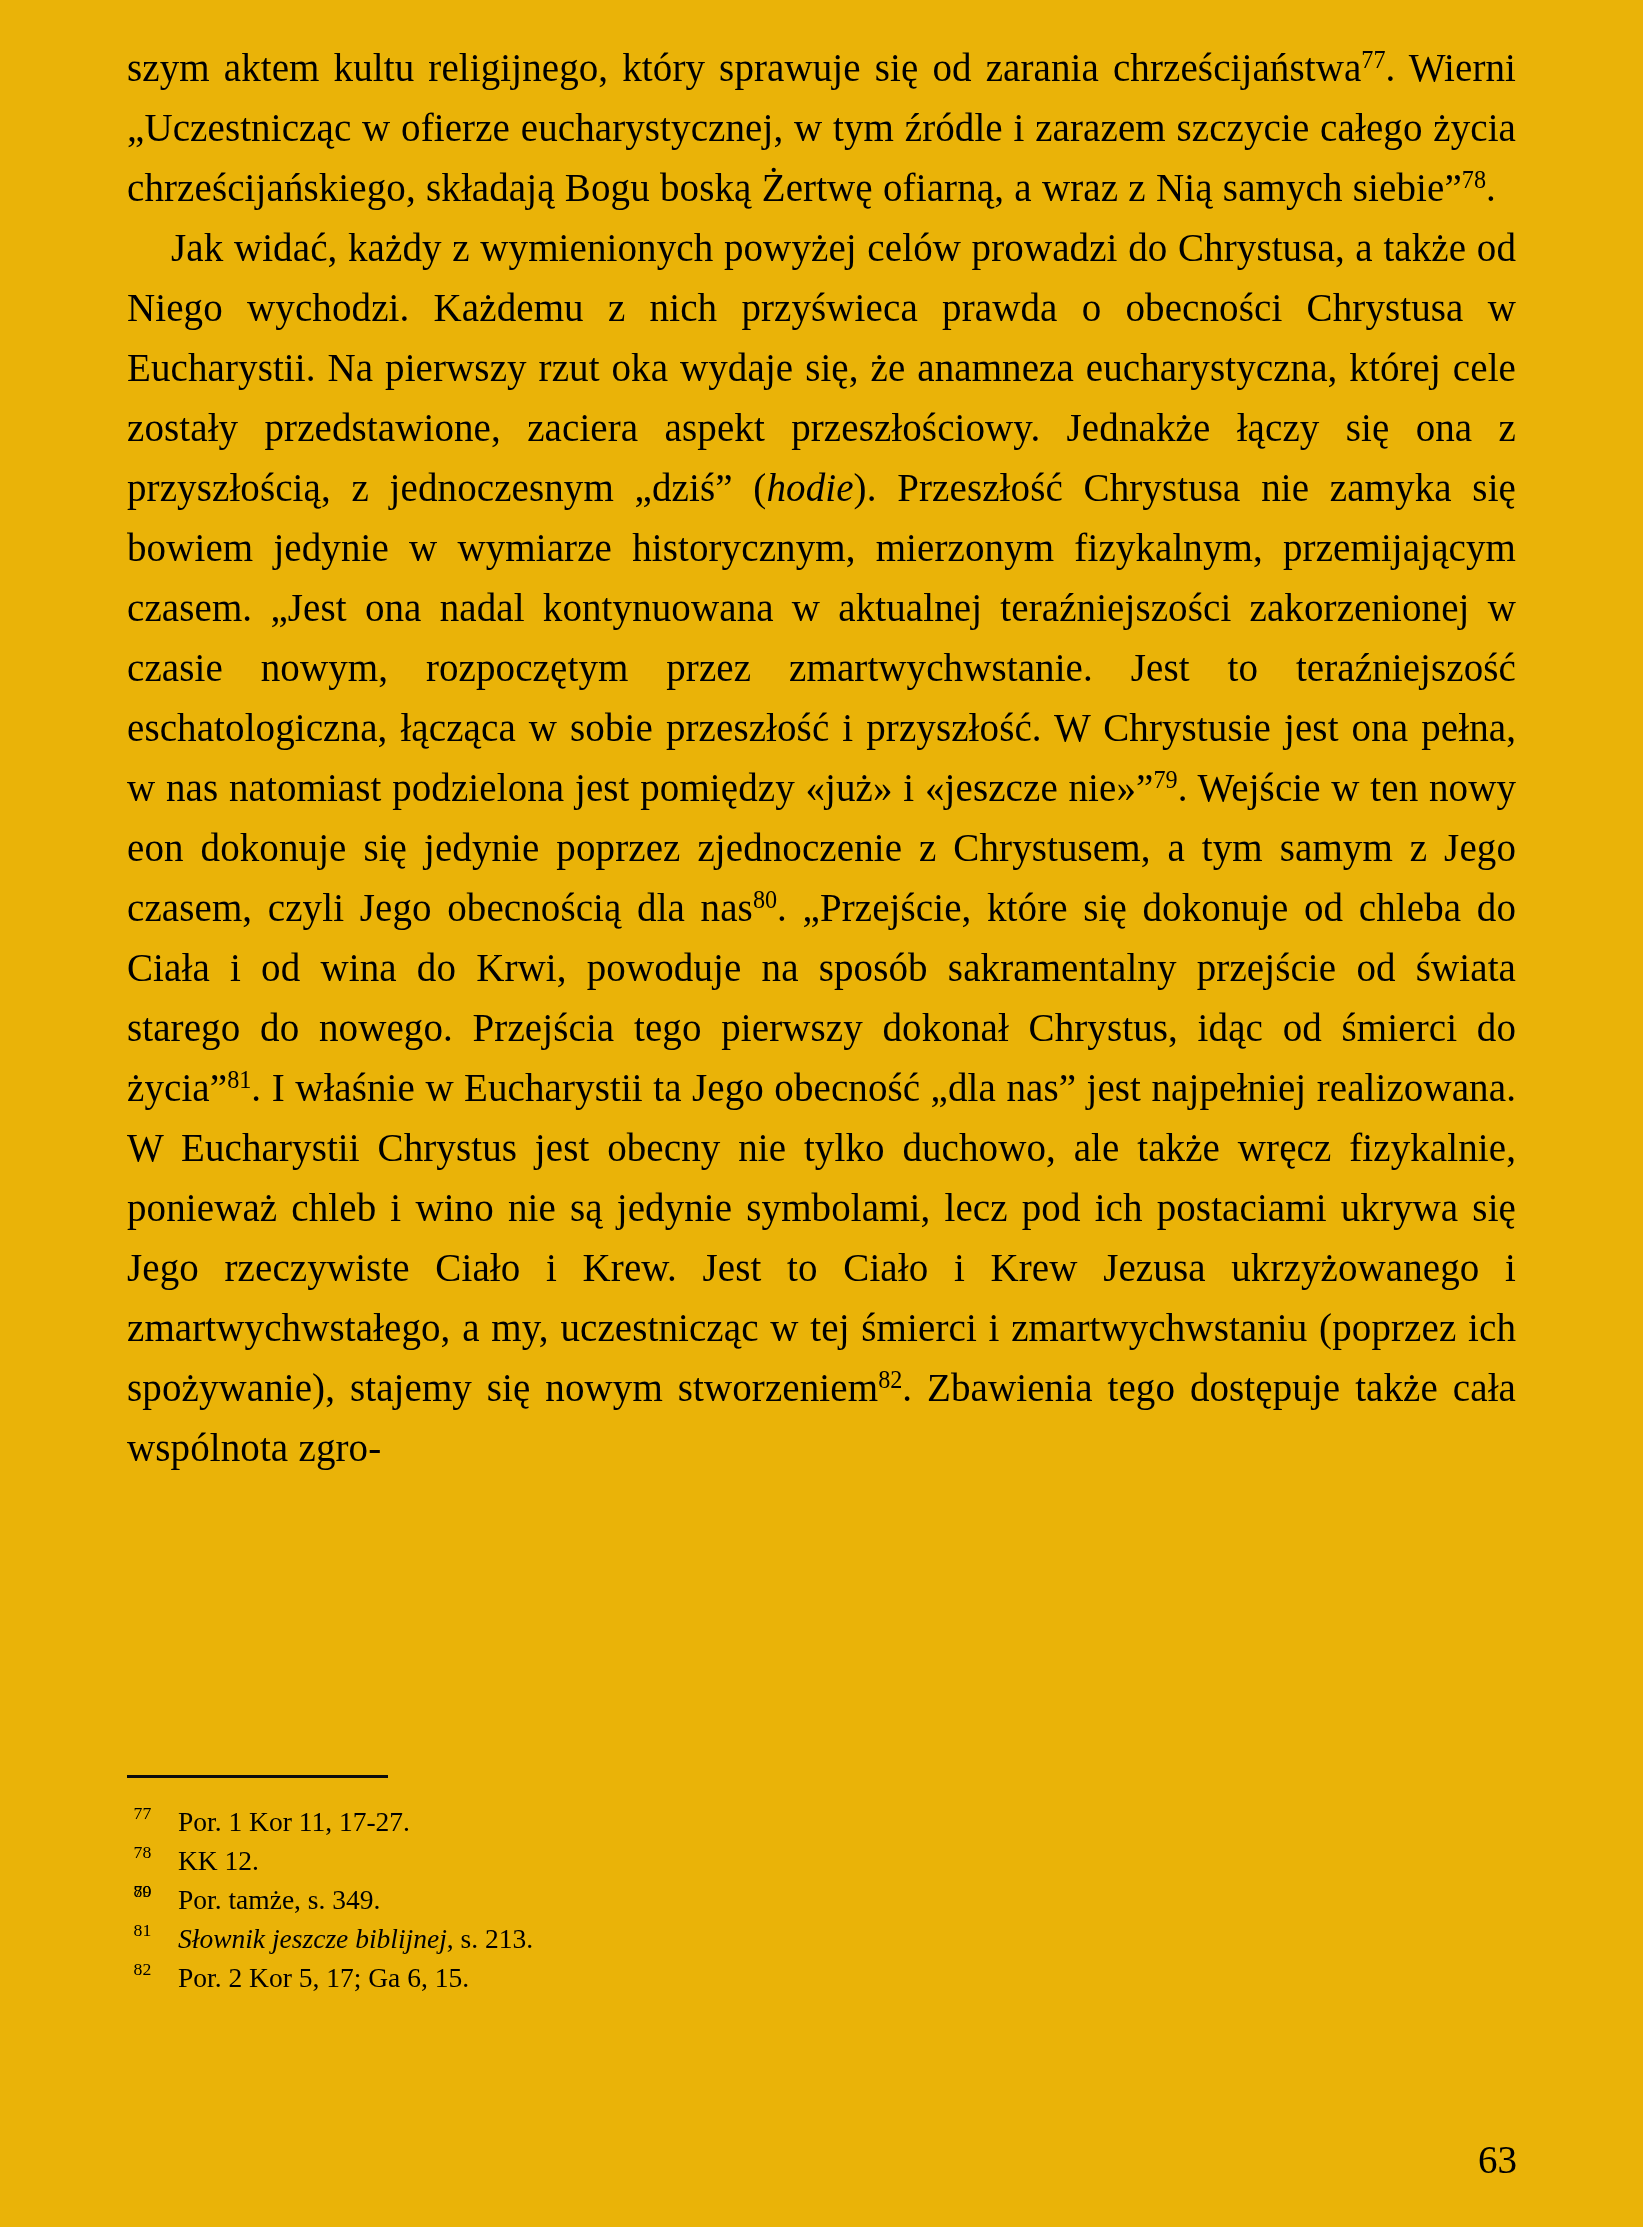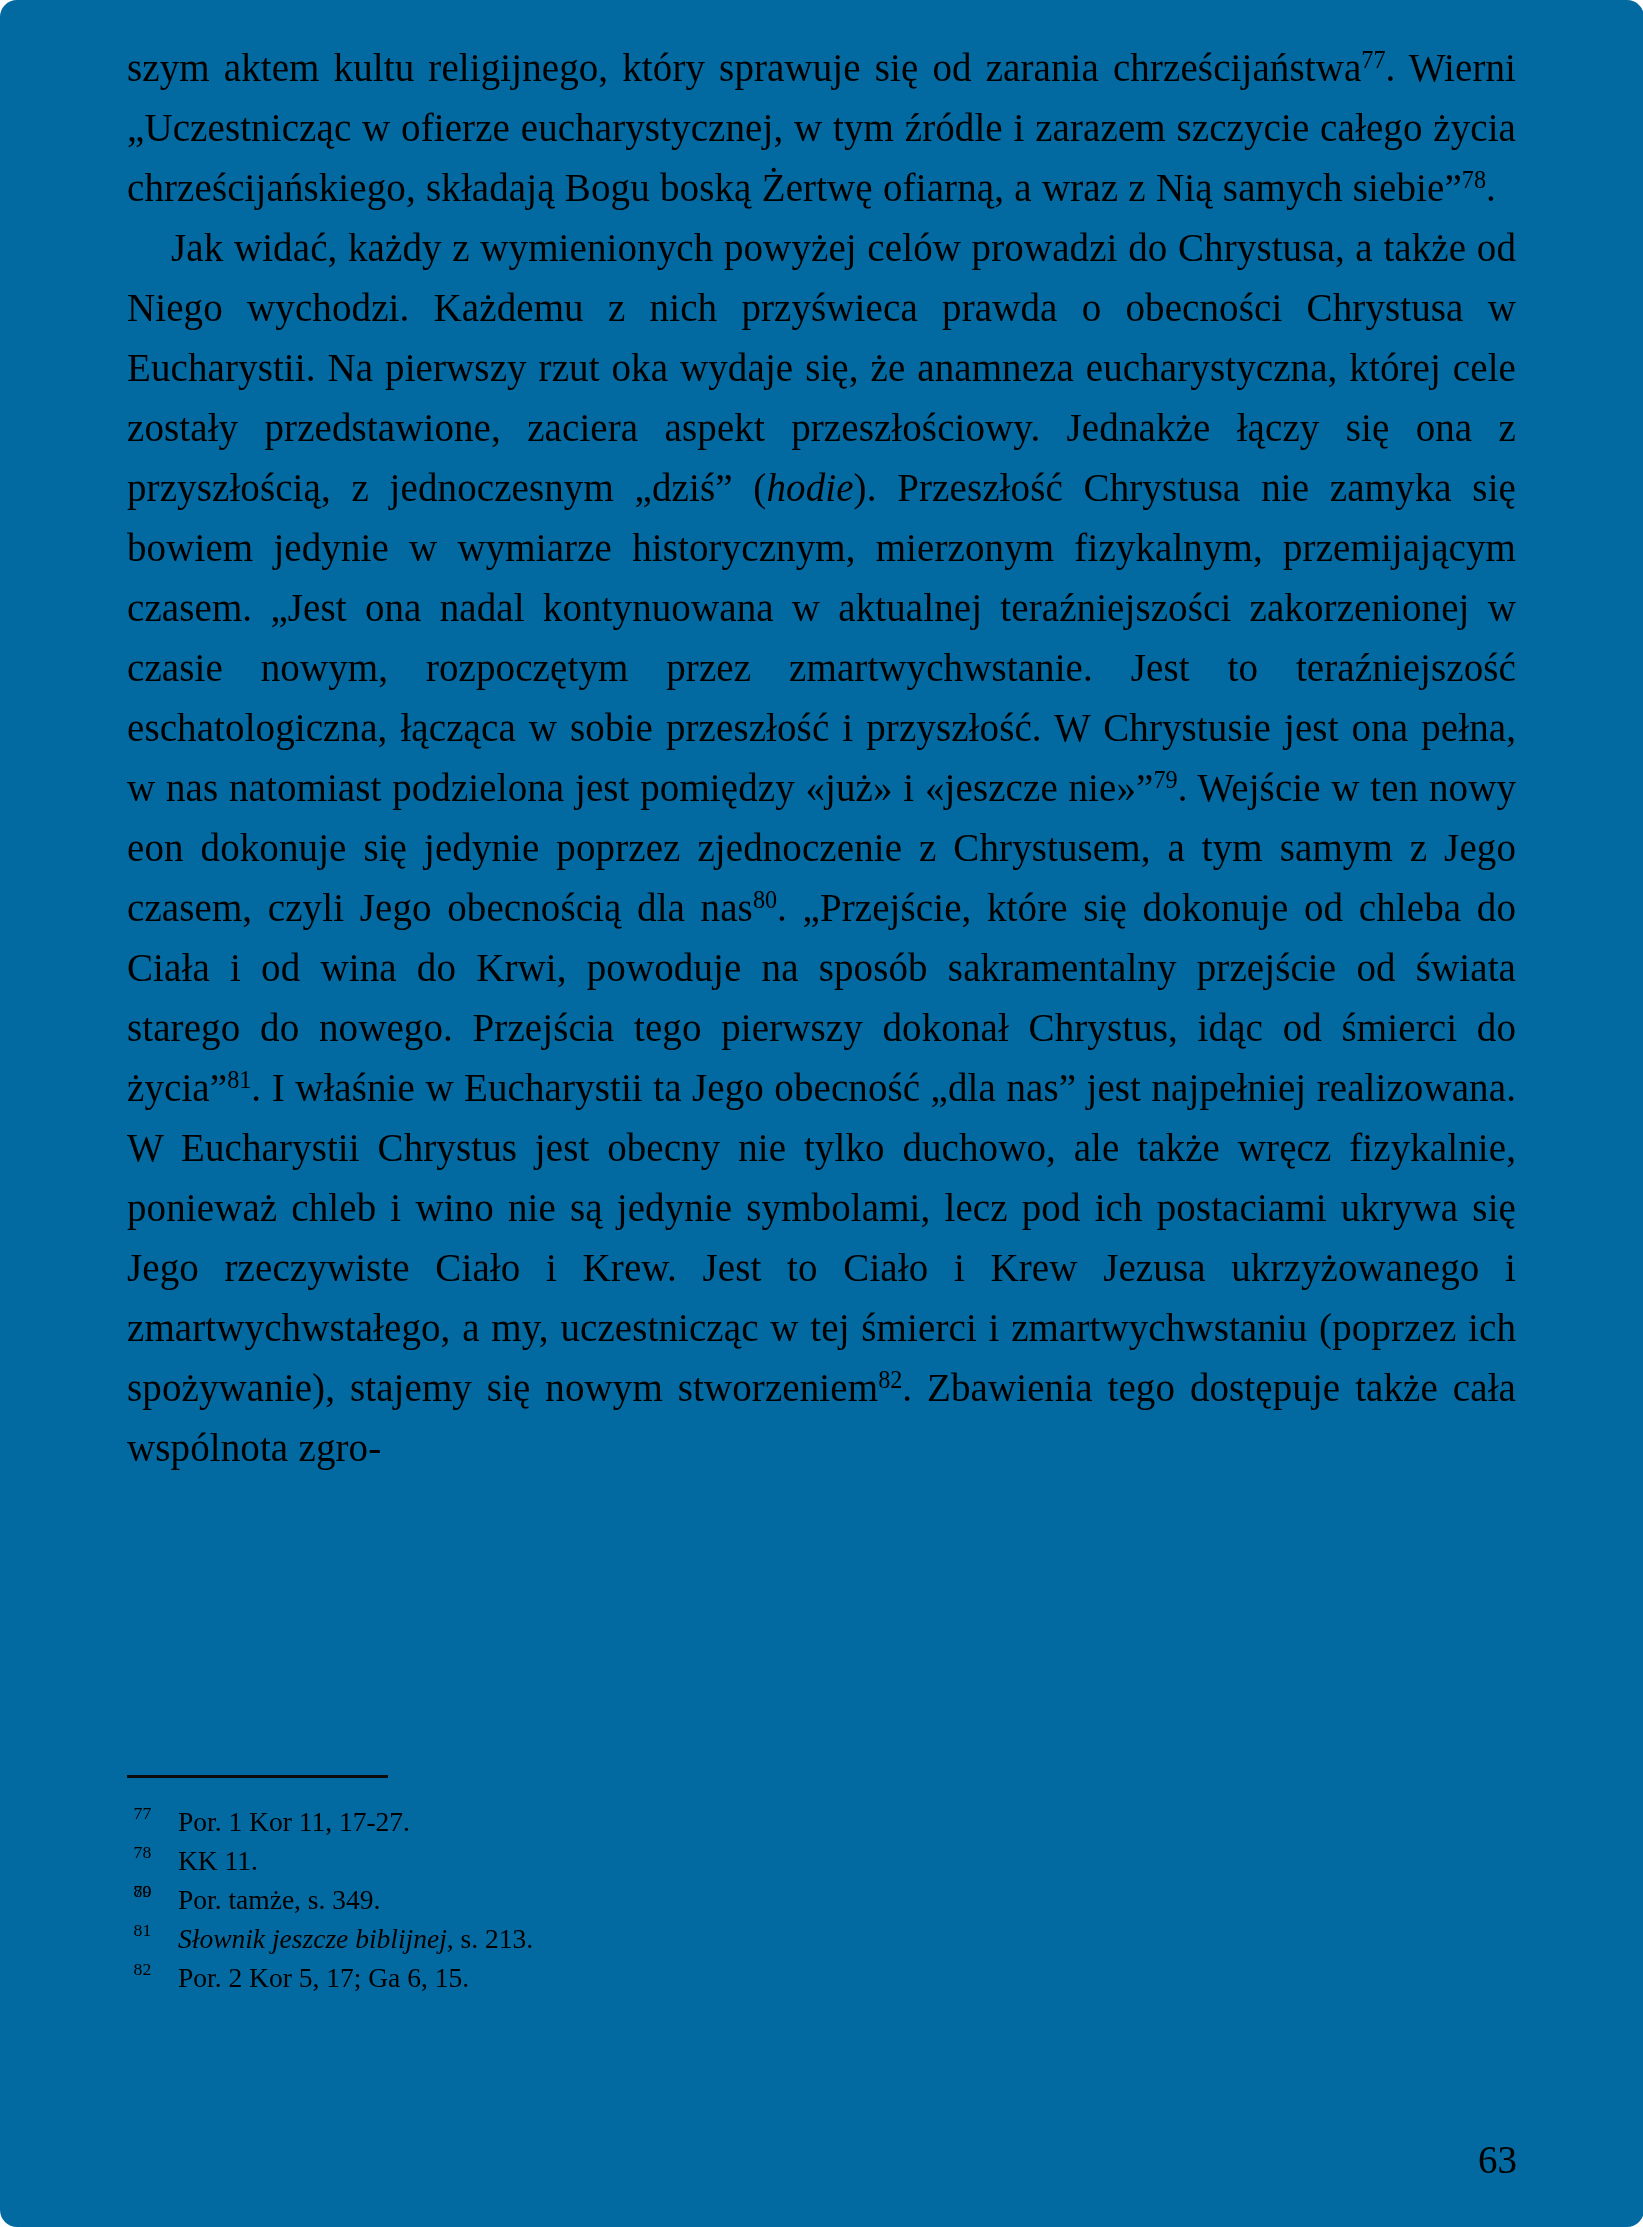--- a/index.html
+++ b/index.html
@@ -9,24 +9,23 @@
     background: #ffffff;
   }
   body {
     font-family: "Liberation Serif", "DejaVu Serif", serif;
     color: #000000;
   }
   .page {
     position: relative;
     width: 1644px;
     height: 2227px;
-    background: #0369a1;
+    background: #eab308;
     box-sizing: border-box;
     overflow: hidden;
-    border-radius: 17px;
   }
   .content {
     position: absolute;
     left: 127px;
     top: 38px;
     width: 1389px;
   }
   .body-text {
     font-size: 39px;
     line-height: 60px;
@@ -109,21 +108,21 @@
     <div class="body-text">
         <p><span>szym aktem kultu religijnego, który sprawuje się od zarania chrześcijaństwa</span><sup>77</sup><span>. Wierni „Uczestnicząc w ofierze eucharystycznej, w tym źródle i zarazem szczycie całego życia chrześcijańskiego, składają Bogu boską Żertwę ofiarną, a wraz z Nią samych siebie”</span><sup>78</sup><span>.</span></p>
         <p class="indent"><span>Jak widać, każdy z wymienionych powyżej celów prowadzi do Chrystusa, a także od Niego wychodzi. Każdemu z nich przyświeca prawda o obecności Chrystusa w Eucharystii. Na pierwszy rzut oka wydaje się, że anamneza eucharystyczna, której cele zostały przedstawione, zaciera aspekt przeszłościowy. Jednakże łączy się ona z przyszłością, z jednoczesnym „dziś” (</span><em class="it">hodie</em><span>). Przeszłość Chrystusa nie zamyka się bowiem jedynie w wymiarze historycznym, mierzonym fizykalnym, przemijającym czasem. „Jest ona nadal kontynuowana w aktualnej teraźniejszości zakorzenionej w czasie nowym, rozpoczętym przez zmartwychwstanie. Jest to teraźniejszość eschatologiczna, łącząca w sobie przeszłość i przyszłość. W Chrystusie jest ona pełna, w nas natomiast podzielona jest pomiędzy «już» i «jeszcze nie»”</span><sup>79</sup><span>. Wejście w ten nowy eon dokonuje się jedynie poprzez zjednoczenie z Chrystusem, a tym samym z Jego czasem, czyli Jego obecnością dla nas</span><sup>80</sup><span>. „Przejście, które się dokonuje od chleba do Ciała i od wina do Krwi, powoduje na sposób sakramentalny przejście od świata starego do nowego. Przejścia tego pierwszy dokonał Chrystus, idąc od śmierci do życia”</span><sup>81</sup><span>. I właśnie w Eucharystii ta Jego obecność „dla nas” jest najpełniej realizowana. W Eucharystii Chrystus jest obecny nie tylko duchowo, ale także wręcz fizykalnie, ponieważ chleb i wino nie są jedynie symbolami, lecz pod ich postaciami ukrywa się Jego rzeczywiste Ciało i Krew. Jest to Ciało i Krew Jezusa ukrzyżowanego i zmartwychwstałego, a my, uczestnicząc w tej śmierci i zmartwychwstaniu (poprzez ich spożywanie), stajemy się nowym stworzeniem</span><sup>82</sup><span>. Zbawienia tego dostępuje także cała wspólnota zgro-</span></p>
       </div>
   </div>
 
   <div class="footnotes">
     <div class="fn-rule"></div>
     <ul class="fn-list">
         <li class="fn-item"><span class="fn-num">77</span><span><span>Por. 1 Kor 11, 17-27.</span></span></li>
-        <li class="fn-item"><span class="fn-num">78</span><span><span>KK 11.</span></span></li>
+        <li class="fn-item"><span class="fn-num">78</span><span><span>KK 12.</span></span></li>
         <li class="fn-item"><span class="fn-num">79</span></li>
         <li class="fn-item"><span class="fn-num">80</span><span><span>Por. tamże, s. 349.</span></span></li>
         <li class="fn-item"><span class="fn-num">81</span><span><em class="it">Słownik jeszcze biblijnej</em><span>, s. 213.</span></span></li>
         <li class="fn-item"><span class="fn-num">82</span><span><span>Por. 2 Kor 5, 17; Ga 6, 15.</span></span></li>
       </ul>
   </div>
 
   <div class="page-number">63</div>
 
 </div>

